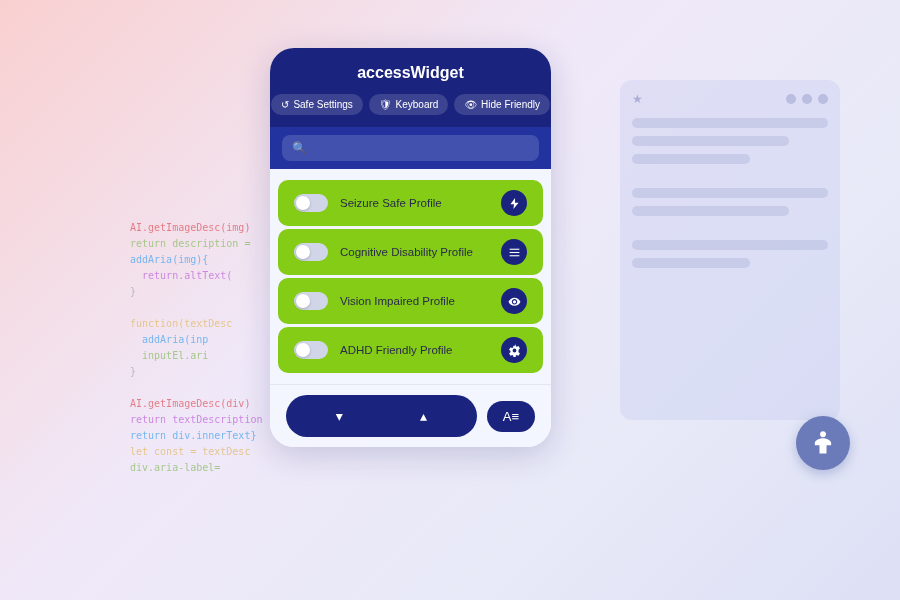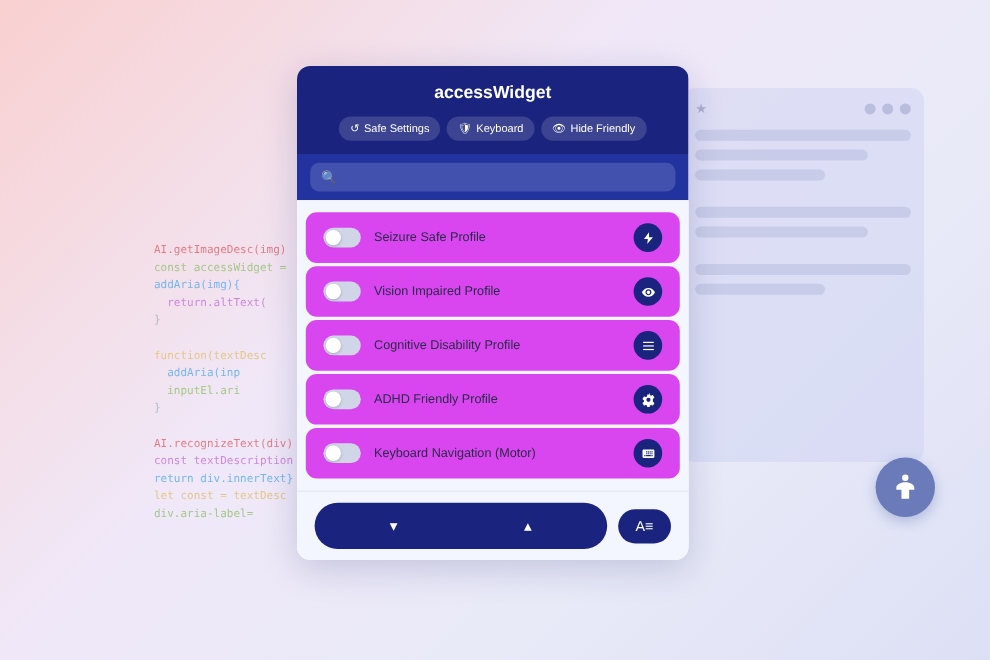--- a/index.html
+++ b/index.html
@@ -17,21 +17,21 @@
     .bg {
       position: absolute;
       inset: 0;
       background: linear-gradient(135deg, #f9d0d0 0%, #f0e8f8 40%, #e8eaf8 70%, #dde0f5 100%);
       z-index: 0;
     }
 
     
     .code-bg {
       position: absolute;
-      left: 140px;
+      left: 130px;
       top: 220px;
       font-family: monospace;
       font-size: 10px;
       line-height: 1.6;
       opacity: 0.85;
       z-index: 1;
     }
 
     .code-bg .line { white-space: nowrap; }
 
@@ -100,24 +100,24 @@
     .access-btn svg {
       width: 28px;
       height: 28px;
       fill: white;
     }
 
     
     .widget {
       position: absolute;
       left: 270px;
-      top: 60px;
-      width: 356px;
+      top: 48px;
+      width: 281px;
       background: white;
-      border-radius: 12px;
+      border-radius: 24px;
       box-shadow: 0 8px 32px rgba(20, 30, 100, 0.18);
       z-index: 10;
       overflow: hidden;
     }
 
     
     .widget-header {
       background: #1a237e;
       padding: 16px 12px 12px;
     }
@@ -185,21 +185,21 @@
     .profiles-list {
       background: #f4f6ff;
       padding: 8px 0;
     }
 
     .profile-item {
       display: flex;
       align-items: center;
       padding: 10px 16px;
       gap: 12px;
-      background: #d946ef;
+      background: #84cc16;
       margin: 3px 8px;
       border-radius: 10px;
     }
 
     
     .toggle {
       width: 34px;
       height: 18px;
       background: #d0d5e8;
       border-radius: 9px;
@@ -286,32 +286,32 @@
       gap: 4px;
     }
   </style>
 </head>
 <body>
 
 <div class="bg"></div>
 
 <div class="code-bg">
   <div class="line" style="color:#e06c75">AI.getImageDesc(img)</div>
-  <div class="line" style="color:#98c379">const accessWidget =</div>
+  <div class="line" style="color:#98c379">return description =</div>
   <div class="line" style="color:#61afef">addAria(img){</div>
   <div class="line" style="color:#c678dd">&nbsp;&nbsp;return.altText(</div>
   <div class="line" style="color:#abb2bf">}</div>
   <div class="line">&nbsp;</div>
   <div class="line" style="color:#e5c07b">function(textDesc</div>
   <div class="line" style="color:#61afef">&nbsp;&nbsp;addAria(inp</div>
   <div class="line" style="color:#98c379">&nbsp;&nbsp;inputEl.ari</div>
   <div class="line" style="color:#abb2bf">}</div>
   <div class="line">&nbsp;</div>
-  <div class="line" style="color:#e06c75">AI.recognizeText(div)</div>
-  <div class="line" style="color:#c678dd">const textDescription</div>
+  <div class="line" style="color:#e06c75">AI.getImageDesc(div)</div>
+  <div class="line" style="color:#c678dd">return textDescription</div>
   <div class="line" style="color:#61afef">return div.innerText}</div>
   <div class="line" style="color:#e5c07b">let const = textDesc</div>
   <div class="line" style="color:#98c379">div.aria-label=</div>
 </div>
 
 <div class="browser-mock">
   <div class="browser-topbar">
     <span class="browser-star">★</span>
     <div class="browser-dot"></div>
     <div class="browser-dot"></div>
@@ -370,60 +370,51 @@
       <span class="profile-name">Seizure Safe Profile</span>
       <div class="profile-icon">
         <svg width="13" height="13" viewBox="0 0 24 24" fill="white">
             <path d="M13 2L4.5 13.5H11L10 22L19.5 10.5H13L13 2Z"></path>
           </svg>
       </div>
     </div>
 
     <div class="profile-item">
       <div class="toggle"></div>
-      <span class="profile-name">Vision Impaired Profile</span>
-      <div class="profile-icon">
-        <svg width="13" height="13" viewBox="0 0 24 24" fill="white">
-            <path d="M12 5C7 5 2.73 8.11 1 12.5 2.73 16.89 7 20 12 20s9.27-3.11 11-7.5C21.27 8.11 17 5 12 5zm0 12.5c-2.76 0-5-2.24-5-5s2.24-5 5-5 5 2.24 5 5-2.24 5-5 5zm0-8a3 3 0 100 6 3 3 0 000-6z"></path>
-          </svg>
-      </div>
-    </div>
-
-    <div class="profile-item">
-      <div class="toggle"></div>
       <span class="profile-name">Cognitive Disability Profile</span>
       <div class="profile-icon">
         <svg width="13" height="13" viewBox="0 0 24 24" fill="white">
             <rect x="3" y="5" width="18" height="2"></rect>
             <rect x="3" y="11" width="18" height="2"></rect>
             <rect x="3" y="17" width="18" height="2"></rect>
           </svg>
       </div>
     </div>
 
     <div class="profile-item">
       <div class="toggle"></div>
+      <span class="profile-name">Vision Impaired Profile</span>
+      <div class="profile-icon">
+        <svg width="13" height="13" viewBox="0 0 24 24" fill="white">
+            <path d="M12 5C7 5 2.73 8.11 1 12.5 2.73 16.89 7 20 12 20s9.27-3.11 11-7.5C21.27 8.11 17 5 12 5zm0 12.5c-2.76 0-5-2.24-5-5s2.24-5 5-5 5 2.24 5 5-2.24 5-5 5zm0-8a3 3 0 100 6 3 3 0 000-6z"></path>
+          </svg>
+      </div>
+    </div>
+
+    <div class="profile-item">
+      <div class="toggle"></div>
       <span class="profile-name">ADHD Friendly Profile</span>
       <div class="profile-icon">
         <svg width="13" height="13" viewBox="0 0 24 24" fill="white">
             <path d="M12 15.5A3.5 3.5 0 018.5 12 3.5 3.5 0 0112 8.5a3.5 3.5 0 013.5 3.5 3.5 3.5 0 01-3.5 3.5m7.43-2.92c.04-.36.07-.72.07-1.08s-.03-.71-.07-1.08l2.32-1.81c.21-.16.26-.45.13-.68l-2.2-3.81c-.13-.23-.41-.32-.64-.23l-2.73 1.1c-.57-.44-1.18-.79-1.85-1.06l-.41-2.9A.53.53 0 0013.5 3h-3c-.27 0-.49.2-.52.46l-.41 2.9c-.67.27-1.28.62-1.85 1.06L5 6.32c-.23-.09-.51 0-.64.23L2.16 10.36a.54.54 0 00.13.68L4.61 12.92c-.04.37-.07.73-.07 1.08s.03.71.07 1.08l-2.32 1.81a.54.54 0 00-.13.68l2.2 3.81c.13.23.41.32.64.23l2.73-1.1c.57.44 1.18.79 1.85 1.06l.41 2.9c.03.26.25.46.52.46h3c.27 0 .49-.2.52-.46l.41-2.9c.67-.27 1.28-.62 1.85-1.06l2.73 1.1c.23.09.51 0 .64-.23l2.2-3.81a.54.54 0 00-.13-.68l-2.32-1.81z"></path>
           </svg>
       </div>
     </div>
 
 
-    <div class="profile-item">
-      <div class="toggle"></div>
-      <span class="profile-name">Keyboard Navigation (Motor)</span>
-      <div class="profile-icon">
-        <svg width="13" height="13" viewBox="0 0 24 24" fill="white">
-            <path d="M20 5H4c-1.1 0-2 .9-2 2v10c0 1.1.9 2 2 2h16c1.1 0 2-.9 2-2V7c0-1.1-.9-2-2-2zm-9 3h2v2h-2V8zm0 3h2v2h-2v-2zM8 8h2v2H8V8zm0 3h2v2H8v-2zm-1 5H5v-2h2v2zm9 0H8v-2h8v2zm0-3h-2v-2h2v2zm0-3h-2V8h2v2zm3 6h-2v-2h2v2zm0-3h-2v-2h2v2zm0-3h-2V8h2v2z"></path>
-          </svg>
-      </div>
-    </div>
 
   </div>
 
   <div class="widget-footer">
     <div class="footer-nav">
       <button class="footer-nav-btn">
         <span>▾</span>
       </button>
       <button class="footer-nav-btn">
         <span>▴</span>

